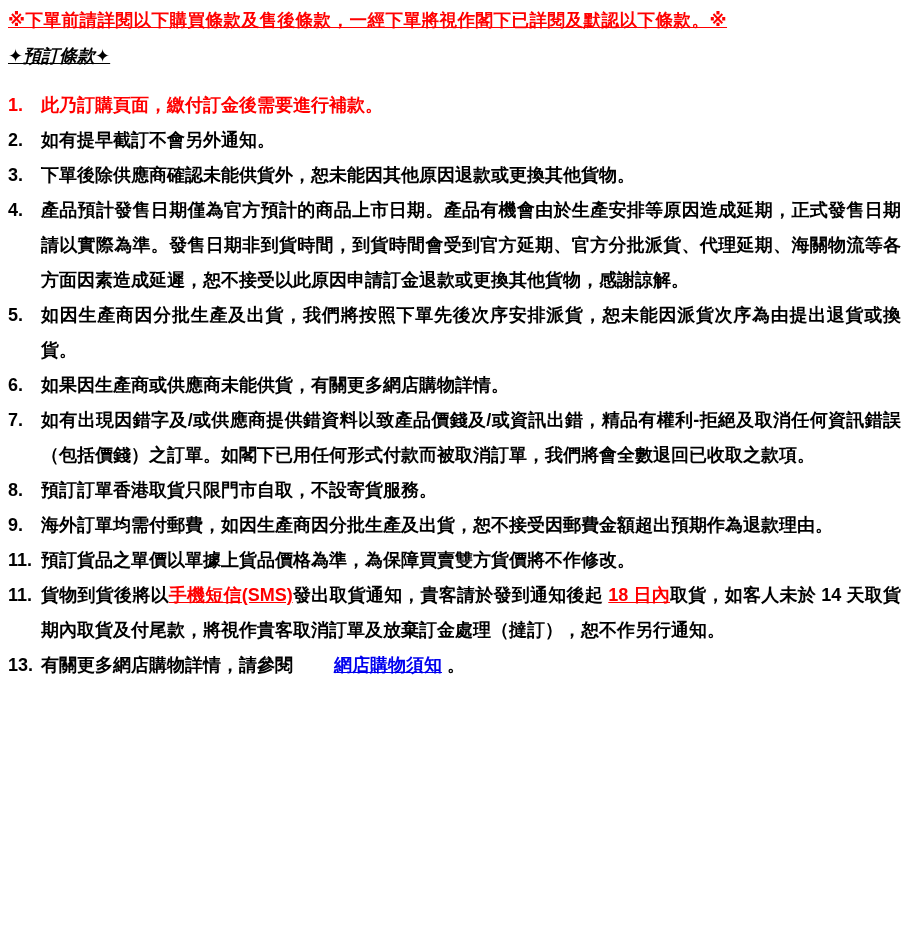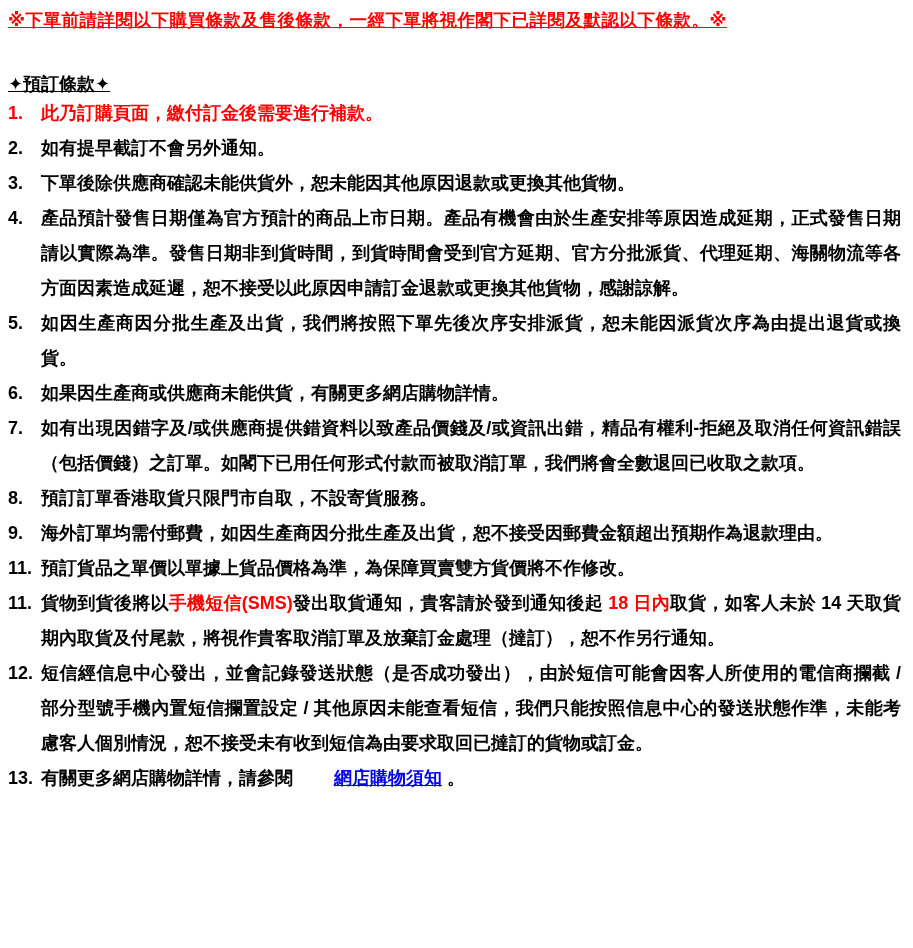--- a/index.html
+++ b/index.html
@@ -14,24 +14,24 @@
     box-sizing:border-box;
     padding:8px 12px 10px 8px;
     overflow:hidden;
     background:#ffffff;
   }
   .warning{
     color:#ff0000;
     font-size:17.5px;
     line-height:24px;
     text-decoration:underline;
-    margin-bottom:40px;
+    margin-bottom:12px;
     letter-spacing:0.5px;
   }
-  .section-title-wrap{}
+  .section-title-wrap{margin-bottom:20px;font-style:italic;}
   .section-title{
     display:inline-block;
     font-size:18px;
     line-height:24px;
     text-decoration:underline;
   }
   .terms{display:block;}
   .term{
     display:flex;
     font-size:18px;
@@ -40,21 +40,21 @@
   .term .num{
     flex:0 0 33px;
     width:33px;
   }
   .term .text{
     flex:1;
     text-align:justify;
     text-justify:inter-ideograph;
   }
   .c-red{color:#ff0000;}
-  .c-red-u{color:#ff0000;}
+  .c-red-u{color:#ff0000;text-decoration:underline;}
   .c-link{color:#0000ee;text-decoration:underline;cursor:pointer;margin-left:36px;}
 </style>
 </head>
 <body>
 
 <div class="page">
   <div class="warning">※下單前請詳閱以下購買條款及售後條款，一經下單將視作閣下已詳閱及默認以下條款。※</div>
 
   <div class="section-title-wrap">
     <span class="section-title">✦預訂條款✦</span>
@@ -99,21 +99,17 @@
       </div>
       <div class="term">
         <span class="num">11.</span>
         <span class="text"><span>預訂貨品之單價以單據上貨品價格為準，為保障買賣雙方貨價將不作修改。</span></span>
       </div>
       <div class="term">
         <span class="num">11.</span>
         <span class="text"><span>貨物到貨後將以</span><span class="c-red-u">手機短信(SMS)</span><span>發出取貨通知，貴客請於發到通知後起 </span><span class="c-red-u">18 日內</span><span>取貨，如客人未於 14 天取貨期內取貨及付尾款，將視作貴客取消訂單及放棄訂金處理（撻訂），恕不作另行通知。</span></span>
       </div>
       <div class="term">
-        <span class="num">12.</span>
-        <span class="text"><span>短信經信息中心發出，並會記錄發送狀態（是否成功發出），由於短信可能會因客人所使用的電信商攔截 / 部分型號手機內置短信攔置設定 / 其他原因未能查看短信，我們只能按照信息中心的發送狀態作準，未能考慮客人個別情況，恕不接受未有收到短信為由要求取回已撻訂的貨物或訂金。</span></span>
-      </div>
-      <div class="term">
         <span class="num">13.</span>
         <span class="text"><span>有關更多網店購物詳情，請參閱 </span><span class="c-link">網店購物須知</span><span> 。</span></span>
       </div>
     </div>
 </div>
 
 </body></html>

